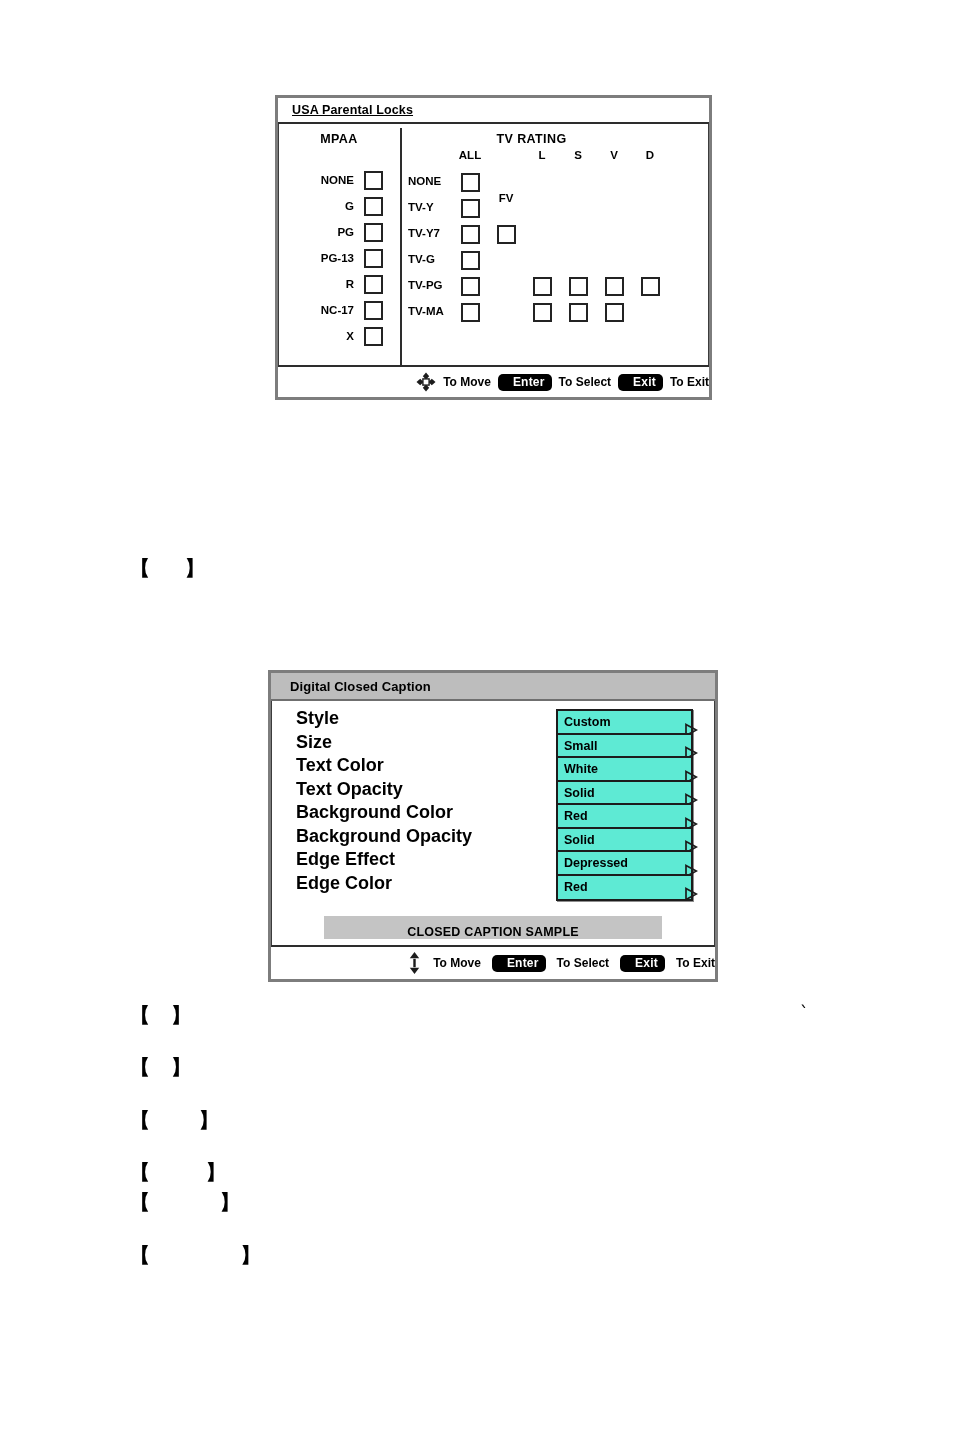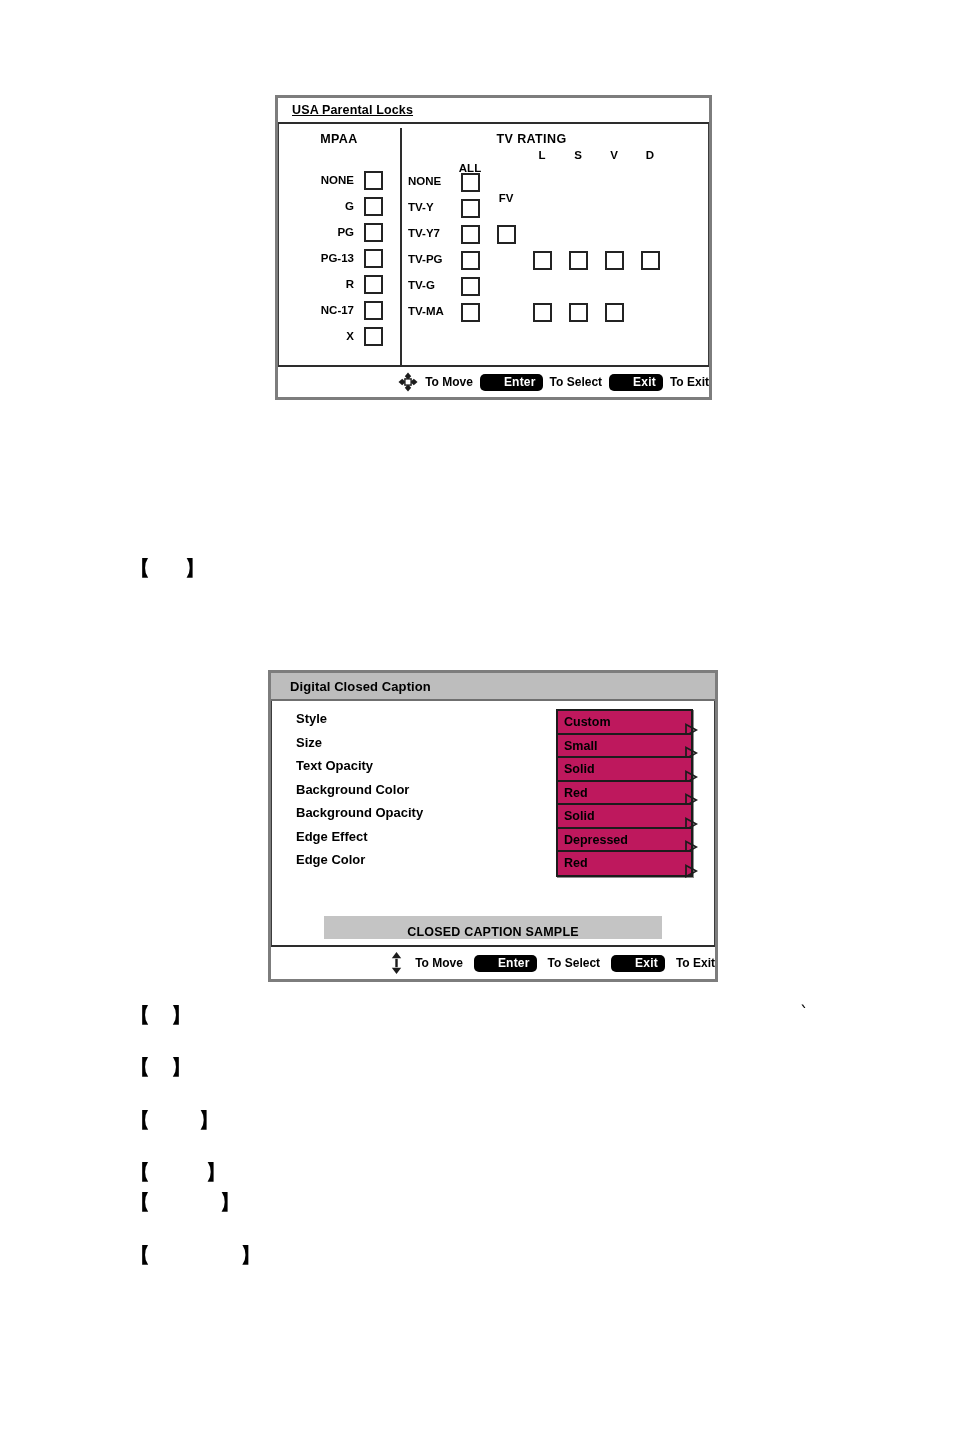--- a/index.html
+++ b/index.html
@@ -174,21 +174,21 @@
   }
   .keycap {
     display: inline-flex;
     align-items: center;
     justify-content: center;
     background: #000000;
     color: #ffffff;
     font-size: 12px;
     font-weight: bold;
     border-radius: 5px;
-    padding: 2px 7px 3px 24px;
+    padding: 2px 7px 3px 15px;
     line-height: 1;
     letter-spacing: .2px;
   }
   .nav-icon { display: inline-flex; align-items: center; }
 
   
   #panel-dcc {
     left: 268px;
     top: 670px;
     width: 450px;
@@ -213,33 +213,33 @@
     height: calc(100% - 28px);
     padding-top: 6px;
     box-sizing: border-box;
   }
   .dcc-row {
     position: relative;
     height: 23.5px;
     padding-left: 25px;
   }
   .dcc-row .dcc-label {
-    font-size: 13px;
+    font-size: 18px;
     font-weight: bold;
     line-height: 23.5px;
     white-space: nowrap;
   }
   .dcc-value {
     position: absolute;
     right: 22px;
     top: 2px;
     box-sizing: border-box;
     width: 137px;
     height: 27px;
-    background: #be185d;
+    background: #5eead4;
     border: 2px solid #1c1c1c;
     box-shadow: 1px 1px 0 0 #8d8d8d;
     display: flex;
     align-items: center;
     padding-left: 6px;
   }
   .dcc-value .dcc-value-text {
     font-size: 12.5px;
     font-weight: bold;
     line-height: 1;
@@ -333,21 +333,21 @@
           <div class="mpaa-row">
             <span class="mpaa-label">X</span>
             <span class="cbx"></span>
           </div>
         </div>
     </div>
 
     <div class="tv-col">
       <div class="tv-heading">TV RATING</div>
       <div class="tv-subheads" id="tv-subheads">
-          <span style="left: 53px; margin-top: 13px;">ALL</span>
+          <span style="left: 53px;">ALL</span>
           <span style="left: 89px; margin-top: 43px;">FV</span>
           <span style="left: 125px;">L</span>
           <span style="left: 161px;">S</span>
           <span style="left: 197px;">V</span>
           <span style="left: 233px;">D</span>
         </div>
       <div class="tv-rows" id="tv-rows">
           <div class="tv-row">
             <span class="tv-label">NONE</span>
             <span class="cbx-slot" style="left: 53px;">
@@ -363,40 +363,40 @@
           <div class="tv-row">
             <span class="tv-label">TV-Y7</span>
             <span class="cbx-slot" style="left: 53px;">
               <span class="cbx"></span>
             </span>
             <span class="cbx-slot" style="left: 89px;">
               <span class="cbx"></span>
             </span>
           </div>
           <div class="tv-row">
+            <span class="tv-label">TV-G</span>
+            <span class="cbx-slot" style="left: 53px;">
+              <span class="cbx"></span>
+            </span>
+          </div>
+          <div class="tv-row">
             <span class="tv-label">TV-PG</span>
             <span class="cbx-slot" style="left: 53px;">
               <span class="cbx"></span>
             </span>
             <span class="cbx-slot" style="left: 125px;">
               <span class="cbx"></span>
             </span>
             <span class="cbx-slot" style="left: 161px;">
               <span class="cbx"></span>
             </span>
             <span class="cbx-slot" style="left: 197px;">
               <span class="cbx"></span>
             </span>
             <span class="cbx-slot" style="left: 233px;">
-              <span class="cbx"></span>
-            </span>
-          </div>
-          <div class="tv-row">
-            <span class="tv-label">TV-G</span>
-            <span class="cbx-slot" style="left: 53px;">
               <span class="cbx"></span>
             </span>
           </div>
           <div class="tv-row">
             <span class="tv-label">TV-MA</span>
             <span class="cbx-slot" style="left: 53px;">
               <span class="cbx"></span>
             </span>
             <span class="cbx-slot" style="left: 125px;">
               <span class="cbx"></span>
@@ -445,20 +445,26 @@
             <span class="arrow-right-icon"><svg width="14" height="14" viewBox="0 0 14 14">
                 <polygon points="2,1.4 12.4,7 2,12.6" fill="none" stroke="#1c1c1c" stroke-width="1.7" stroke-linejoin="miter"></polygon>
               </svg></span>
           </span></div>
         <div class="dcc-row"><span class="dcc-label">Size</span><span class="dcc-value">
             <span class="dcc-value-text">Small</span>
             <span class="arrow-right-icon"><svg width="14" height="14" viewBox="0 0 14 14">
                 <polygon points="2,1.4 12.4,7 2,12.6" fill="none" stroke="#1c1c1c" stroke-width="1.7" stroke-linejoin="miter"></polygon>
               </svg></span>
           </span></div>
+        <div class="dcc-row"><span class="dcc-label">Text Color</span><span class="dcc-value">
+            <span class="dcc-value-text">White</span>
+            <span class="arrow-right-icon"><svg width="14" height="14" viewBox="0 0 14 14">
+                <polygon points="2,1.4 12.4,7 2,12.6" fill="none" stroke="#1c1c1c" stroke-width="1.7" stroke-linejoin="miter"></polygon>
+              </svg></span>
+          </span></div>
         <div class="dcc-row"><span class="dcc-label">Text Opacity</span><span class="dcc-value">
             <span class="dcc-value-text">Solid</span>
             <span class="arrow-right-icon"><svg width="14" height="14" viewBox="0 0 14 14">
                 <polygon points="2,1.4 12.4,7 2,12.6" fill="none" stroke="#1c1c1c" stroke-width="1.7" stroke-linejoin="miter"></polygon>
               </svg></span>
           </span></div>
         <div class="dcc-row"><span class="dcc-label">Background Color</span><span class="dcc-value">
             <span class="dcc-value-text">Red</span>
             <span class="arrow-right-icon"><svg width="14" height="14" viewBox="0 0 14 14">
                 <polygon points="2,1.4 12.4,7 2,12.6" fill="none" stroke="#1c1c1c" stroke-width="1.7" stroke-linejoin="miter"></polygon>

